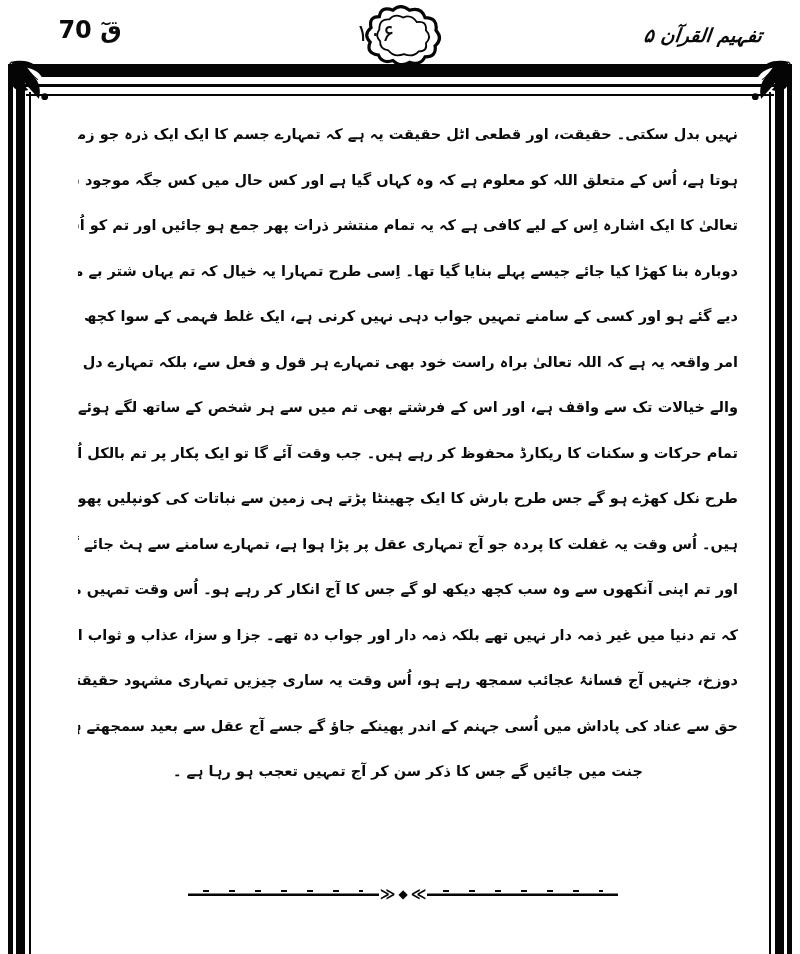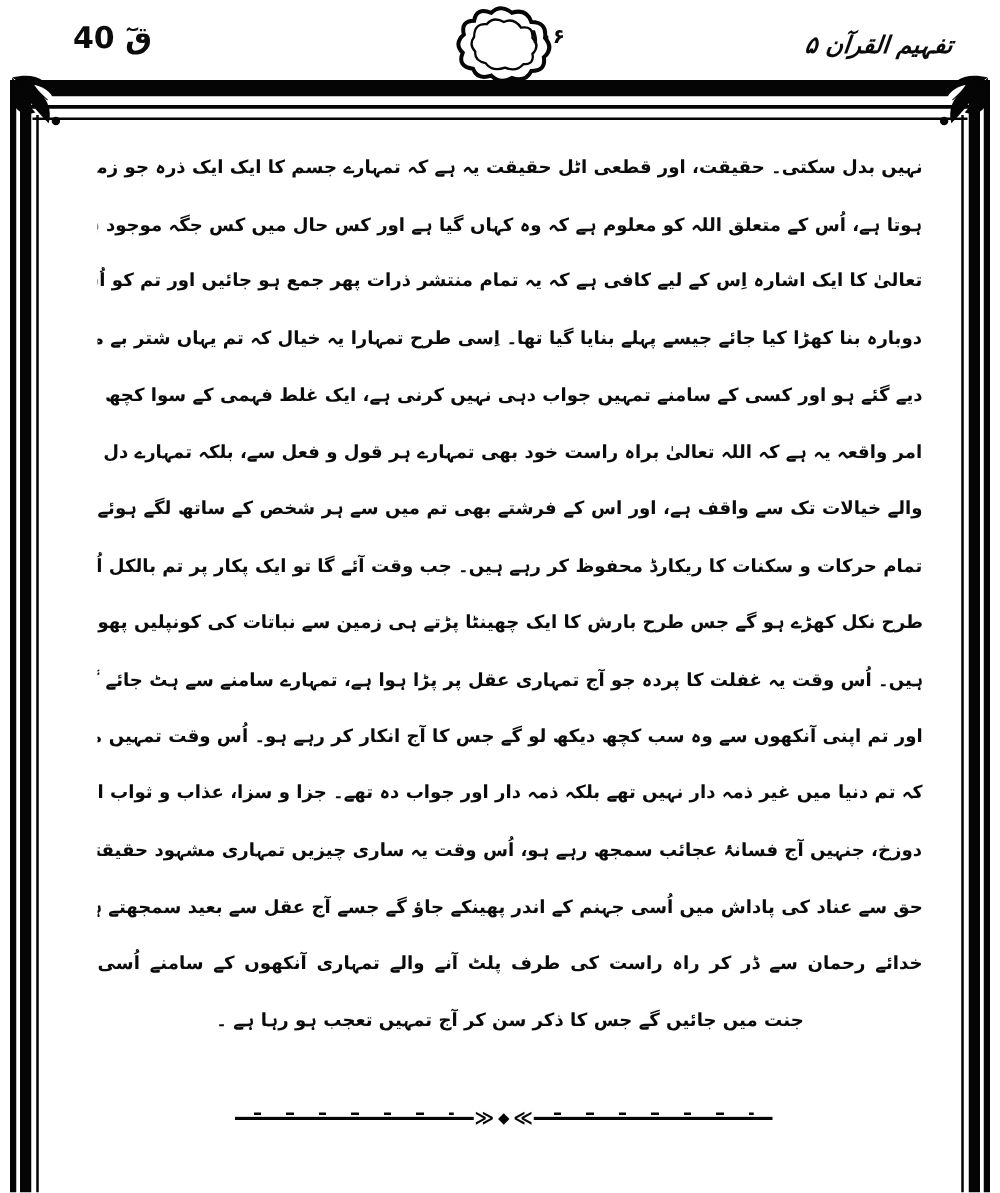--- a/index.html
+++ b/index.html
@@ -23,21 +23,21 @@
     position:absolute; right:12px; top:24px; width:170px;
     font-size:19px; font-weight:bold; font-style:italic; text-align:center;
     transform:skewX(-6deg);
   }
   .medallion {
     position:absolute; left:356px; top:2px; width:96px; height:64px;
   }
   .medallion svg { position:absolute; left:0; top:0; }
   .med-num {
     position:absolute; left:0; top:17px; width:96px;
-    text-align:right; font-size:16px; font-weight:bold;
+    text-align:left; font-size:24px; font-weight:normal;
   }
 
   
   .frame-piece { position:absolute; background:#050505; }
   .ft-thick { left:8px; right:8px; top:64px; height:13px; }
   .ft-mid   { left:14px; right:14px; top:84px; height:3px; }
   .ft-thin  { left:26px; right:26px; top:94px; height:2px; }
 
   .fl-1 { left:8px;  top:66px; bottom:0; width:5px; }
   .fl-2 { left:16px; top:70px; bottom:0; width:9px; }
@@ -84,21 +84,21 @@
     background:repeating-linear-gradient(to right, #050505 0 6px, transparent 6px 26px);
   }
   .sep-glyph { font-size:15px; font-weight:bold; line-height:1; padding:0 1px; color:#050505; }
   .sep-glyph.diamond { font-size:12px; padding:0 2px; }
 </style>
 </head>
 <body>
 
 <div>
 
-  <div class="hdr-left urdu" dir="rtl">قٓ 40</div>
+  <div class="hdr-left urdu" dir="rtl">قٓ 70</div>
 
   <div class="medallion">
     <svg viewBox="0 0 100 70" width="96" height="64">
       <path d="M14,28 Q5,36 13,44 Q8,56 22,58 Q26,68 38,64 Q46,72 56,66 Q68,70 73,60 Q86,60 84,48 Q93,40 85,31 Q87,17 73,17 Q69,5 56,9 Q46,1 38,9 Q25,4 23,16 Q11,16 14,28 Z" fill="#ffffff" stroke="#050505" stroke-width="3.5"></path>
       <path d="M23,30 Q18,37 24,43 Q23,51 33,53 Q39,61 50,57 Q60,61 66,54 Q76,54 74,45 Q81,38 74,31 Q75,20 64,22 Q58,13 49,17 Q40,12 34,19 Q23,18 23,30 Z" fill="#ffffff" stroke="#050505" stroke-width="2"></path>
     </svg>
     <span class="med-num urdu" dir="rtl">۱۰۶</span>
   </div>
 
   <div class="hdr-right urdu" dir="rtl">تفہیم القرآن ۵</div>
@@ -140,21 +140,20 @@
     <div class="text-line urdu">دیے گئے ہو اور کسی کے سامنے تمہیں جواب دہی نہیں کرنی ہے، ایک غلط فہمی کے سوا کچھ نہیں ہے۔</div>
     <div class="text-line urdu">امر واقعہ یہ ہے کہ اللہ تعالیٰ براہ راست خود بھی تمہارے ہر قول و فعل سے، بلکہ تمہارے دل میں گزرنے</div>
     <div class="text-line urdu">والے خیالات تک سے واقف ہے، اور اس کے فرشتے بھی تم میں سے ہر شخص کے ساتھ لگے ہوئے</div>
     <div class="text-line urdu">تمام حرکات و سکنات کا ریکارڈ محفوظ کر رہے ہیں۔ جب وقت آئے گا تو ایک پکار پر تم بالکل اُسی</div>
     <div class="text-line urdu">طرح نکل کھڑے ہو گے جس طرح بارش کا ایک چھینٹا پڑتے ہی زمین سے نباتات کی کونپلیں پھوٹ نکلتی</div>
     <div class="text-line urdu">ہیں۔ اُس وقت یہ غفلت کا پردہ جو آج تمہاری عقل پر پڑا ہوا ہے، تمہارے سامنے سے ہٹ جائے گا</div>
     <div class="text-line urdu">اور تم اپنی آنکھوں سے وہ سب کچھ دیکھ لو گے جس کا آج انکار کر رہے ہو۔ اُس وقت تمہیں معلوم ہو جائیگا</div>
     <div class="text-line urdu">کہ تم دنیا میں غیر ذمہ دار نہیں تھے بلکہ ذمہ دار اور جواب دہ تھے۔ جزا و سزا، عذاب و ثواب اور جنت و</div>
     <div class="text-line urdu">دوزخ، جنہیں آج فسانۂ عجائب سمجھ رہے ہو، اُس وقت یہ ساری چیزیں تمہاری مشہود حقیقتیں ہوں گی</div>
     <div class="text-line urdu">حق سے عناد کی پاداش میں اُسی جہنم کے اندر پھینکے جاؤ گے جسے آج عقل سے بعید سمجھتے ہو، اور</div>
-    <div class="text-line urdu">خدائے رحمان سے ڈر کر راہ راست کی طرف پلٹ آنے والے تمہاری آنکھوں کے سامنے اُسی</div>
     <div class="text-line urdu final">جنت میں جائیں گے جس کا ذکر سن کر آج تمہیں تعجب ہو رہا ہے ۔</div>
   </main>
 
   <div class="separator">
     <span class="sep-line"></span>
     <span class="sep-glyph">≫</span>
     <span class="sep-glyph diamond">◆</span>
     <span class="sep-glyph">≪</span>
     <span class="sep-line"></span>
   </div>

